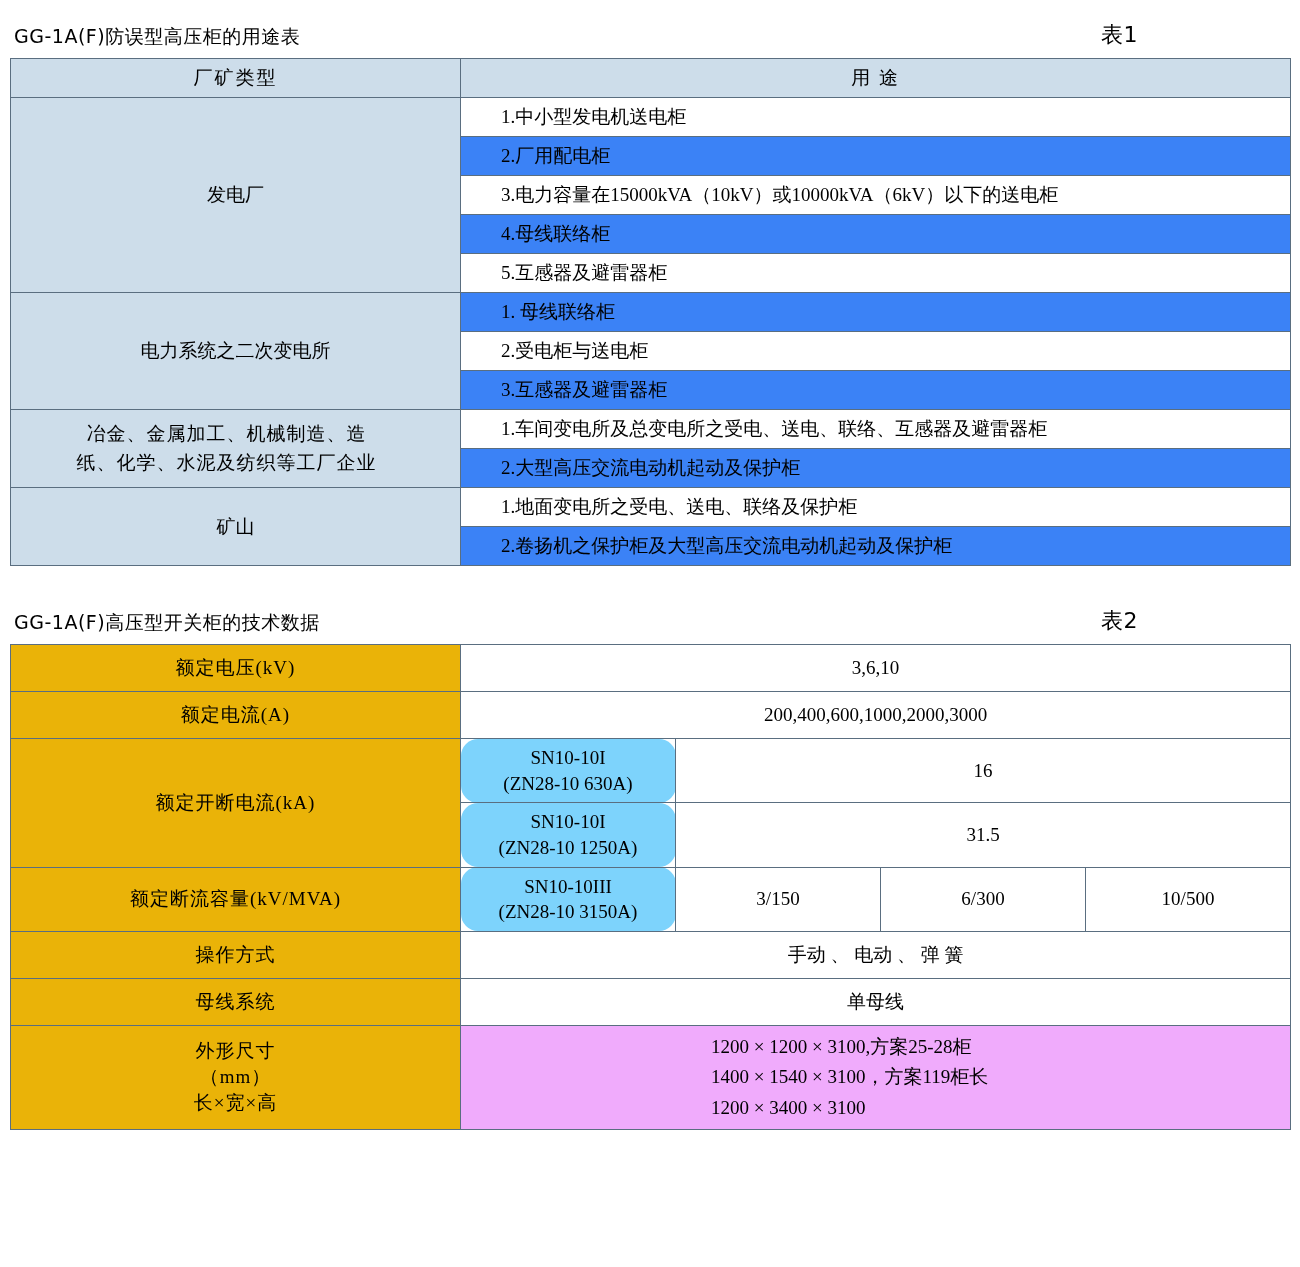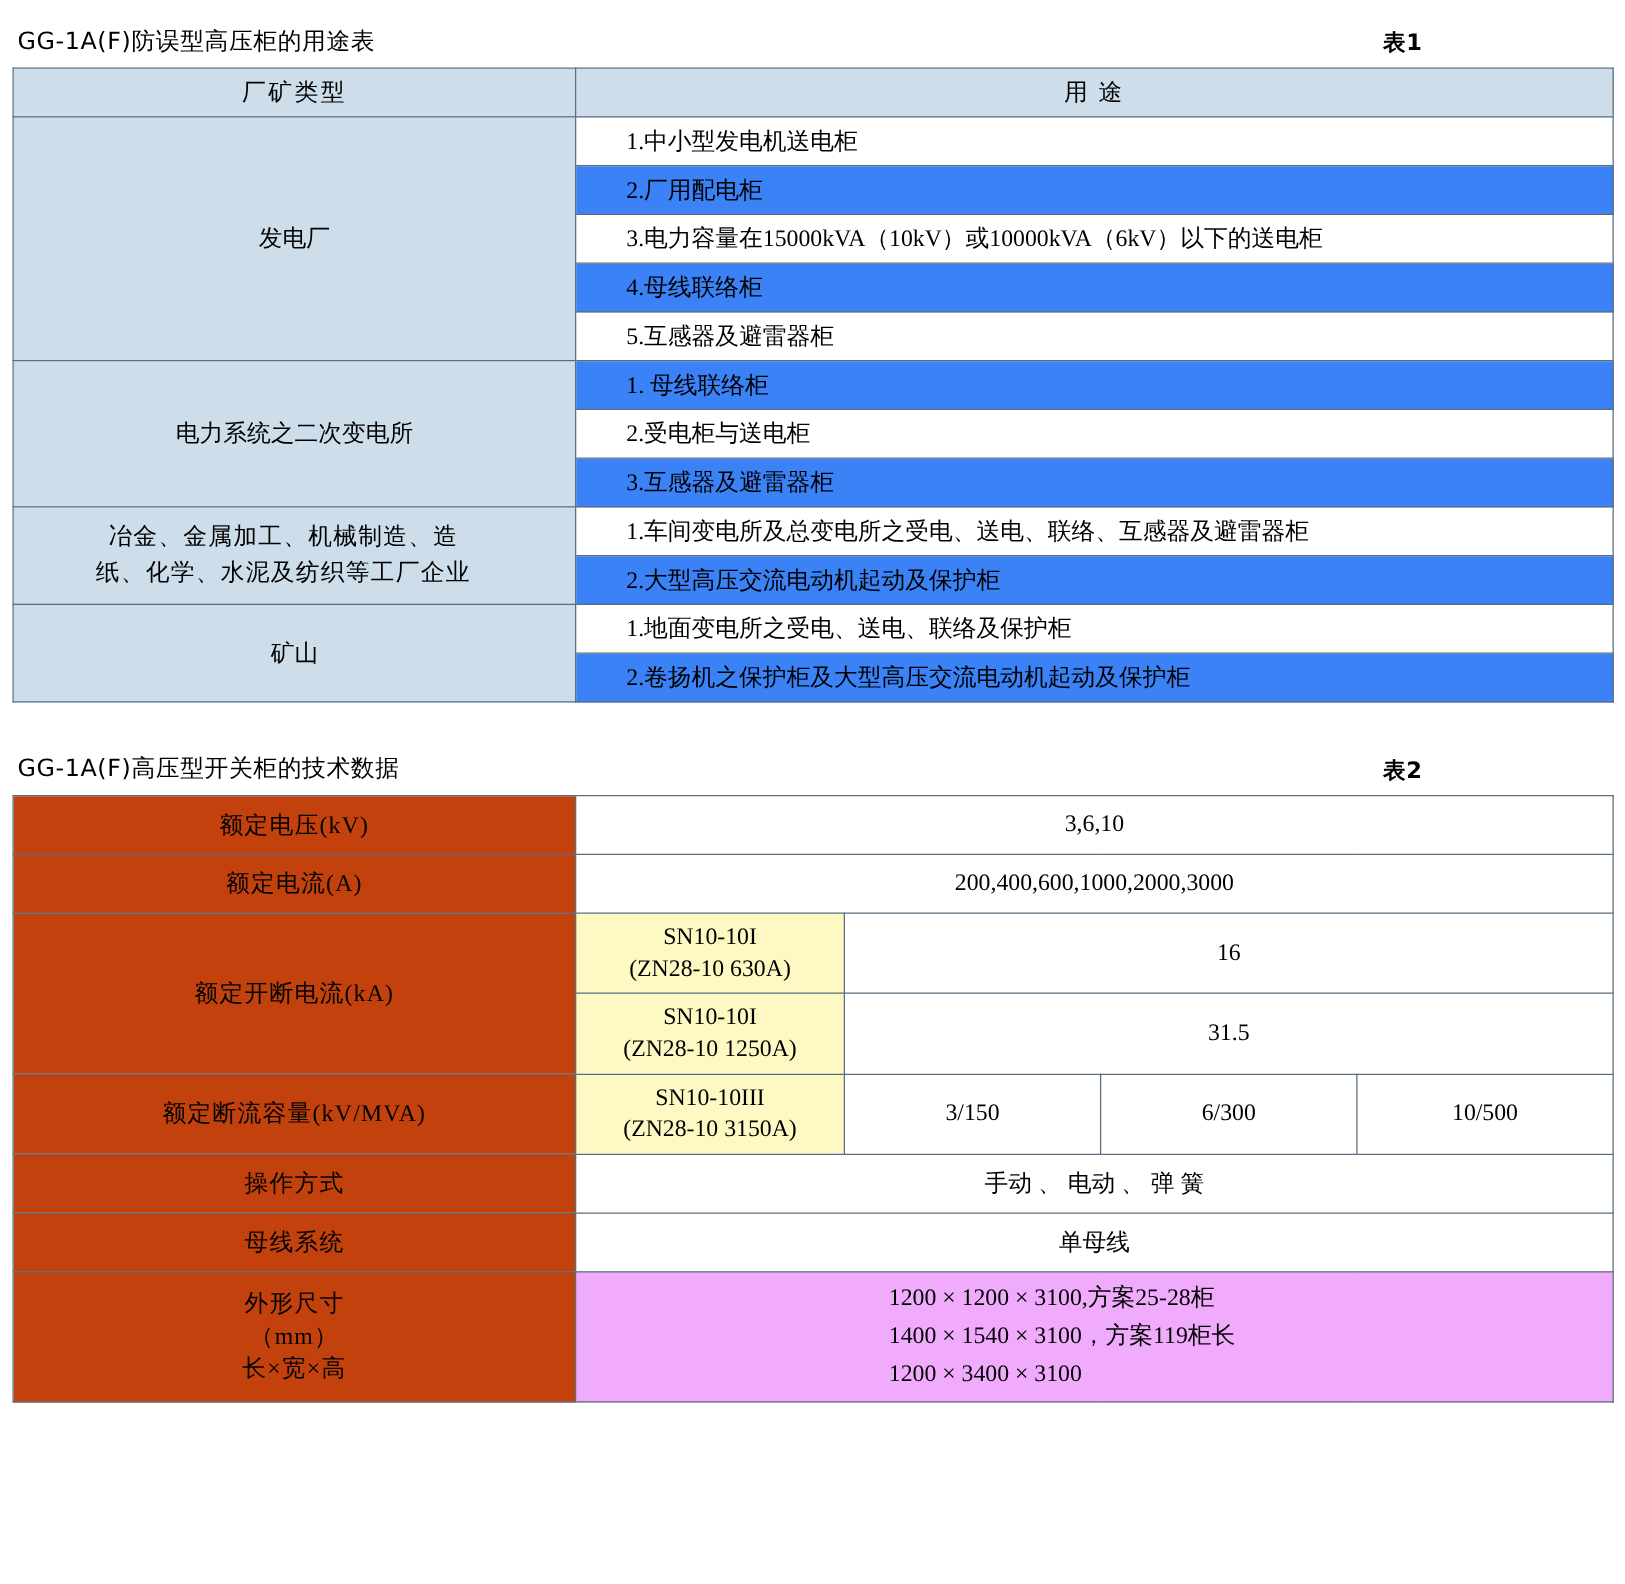--- a/index.html
+++ b/index.html
@@ -26,21 +26,21 @@
     display: flex;
     justify-content: space-between;
     align-items: flex-end;
     font-family: "DejaVu Sans", sans-serif;
     font-size: 19px;
     letter-spacing: 0.5px;
     margin: 0 0 8px 0;
     padding: 0 4px;
   }
   .caption-row .cap-title { white-space: nowrap; }
-  .caption-row .cap-num { white-space: nowrap; font-size: 18px; font-weight: bold; }
+  .caption-row .cap-num { white-space: nowrap; font-size: 22px; }
 
   
   table {
     border-collapse: collapse;
     width: 1280px;
     table-layout: fixed;
   }
   table td, table th {
     border: 1px solid #5a6e80;
     font-size: 19px;
@@ -70,29 +70,30 @@
     text-align: center;
     line-height: 1.5;
     letter-spacing: 1px;
     padding-left: 0;
     padding-right: 18px;
   }
 
   
   .t2 td { height: 34px; }
   .t2 .label {
-    background: #c2410c;
+    background: #eab308;
     text-align: center;
     letter-spacing: 1px;
   }
   .t2 .sub {
-    background: #fef9c3;
+    background: #7dd3fc;
     text-align: center;
     line-height: 1.35;
     white-space: nowrap;
+    border-radius: 17px;
   }
   .t2 .val {
     background: #ffffff;
     text-align: center;
   }
   .t2 .val-multiline {
     background: #f0abfc;
     text-align: left;
     padding-left: 250px;
     line-height: 1.6;

